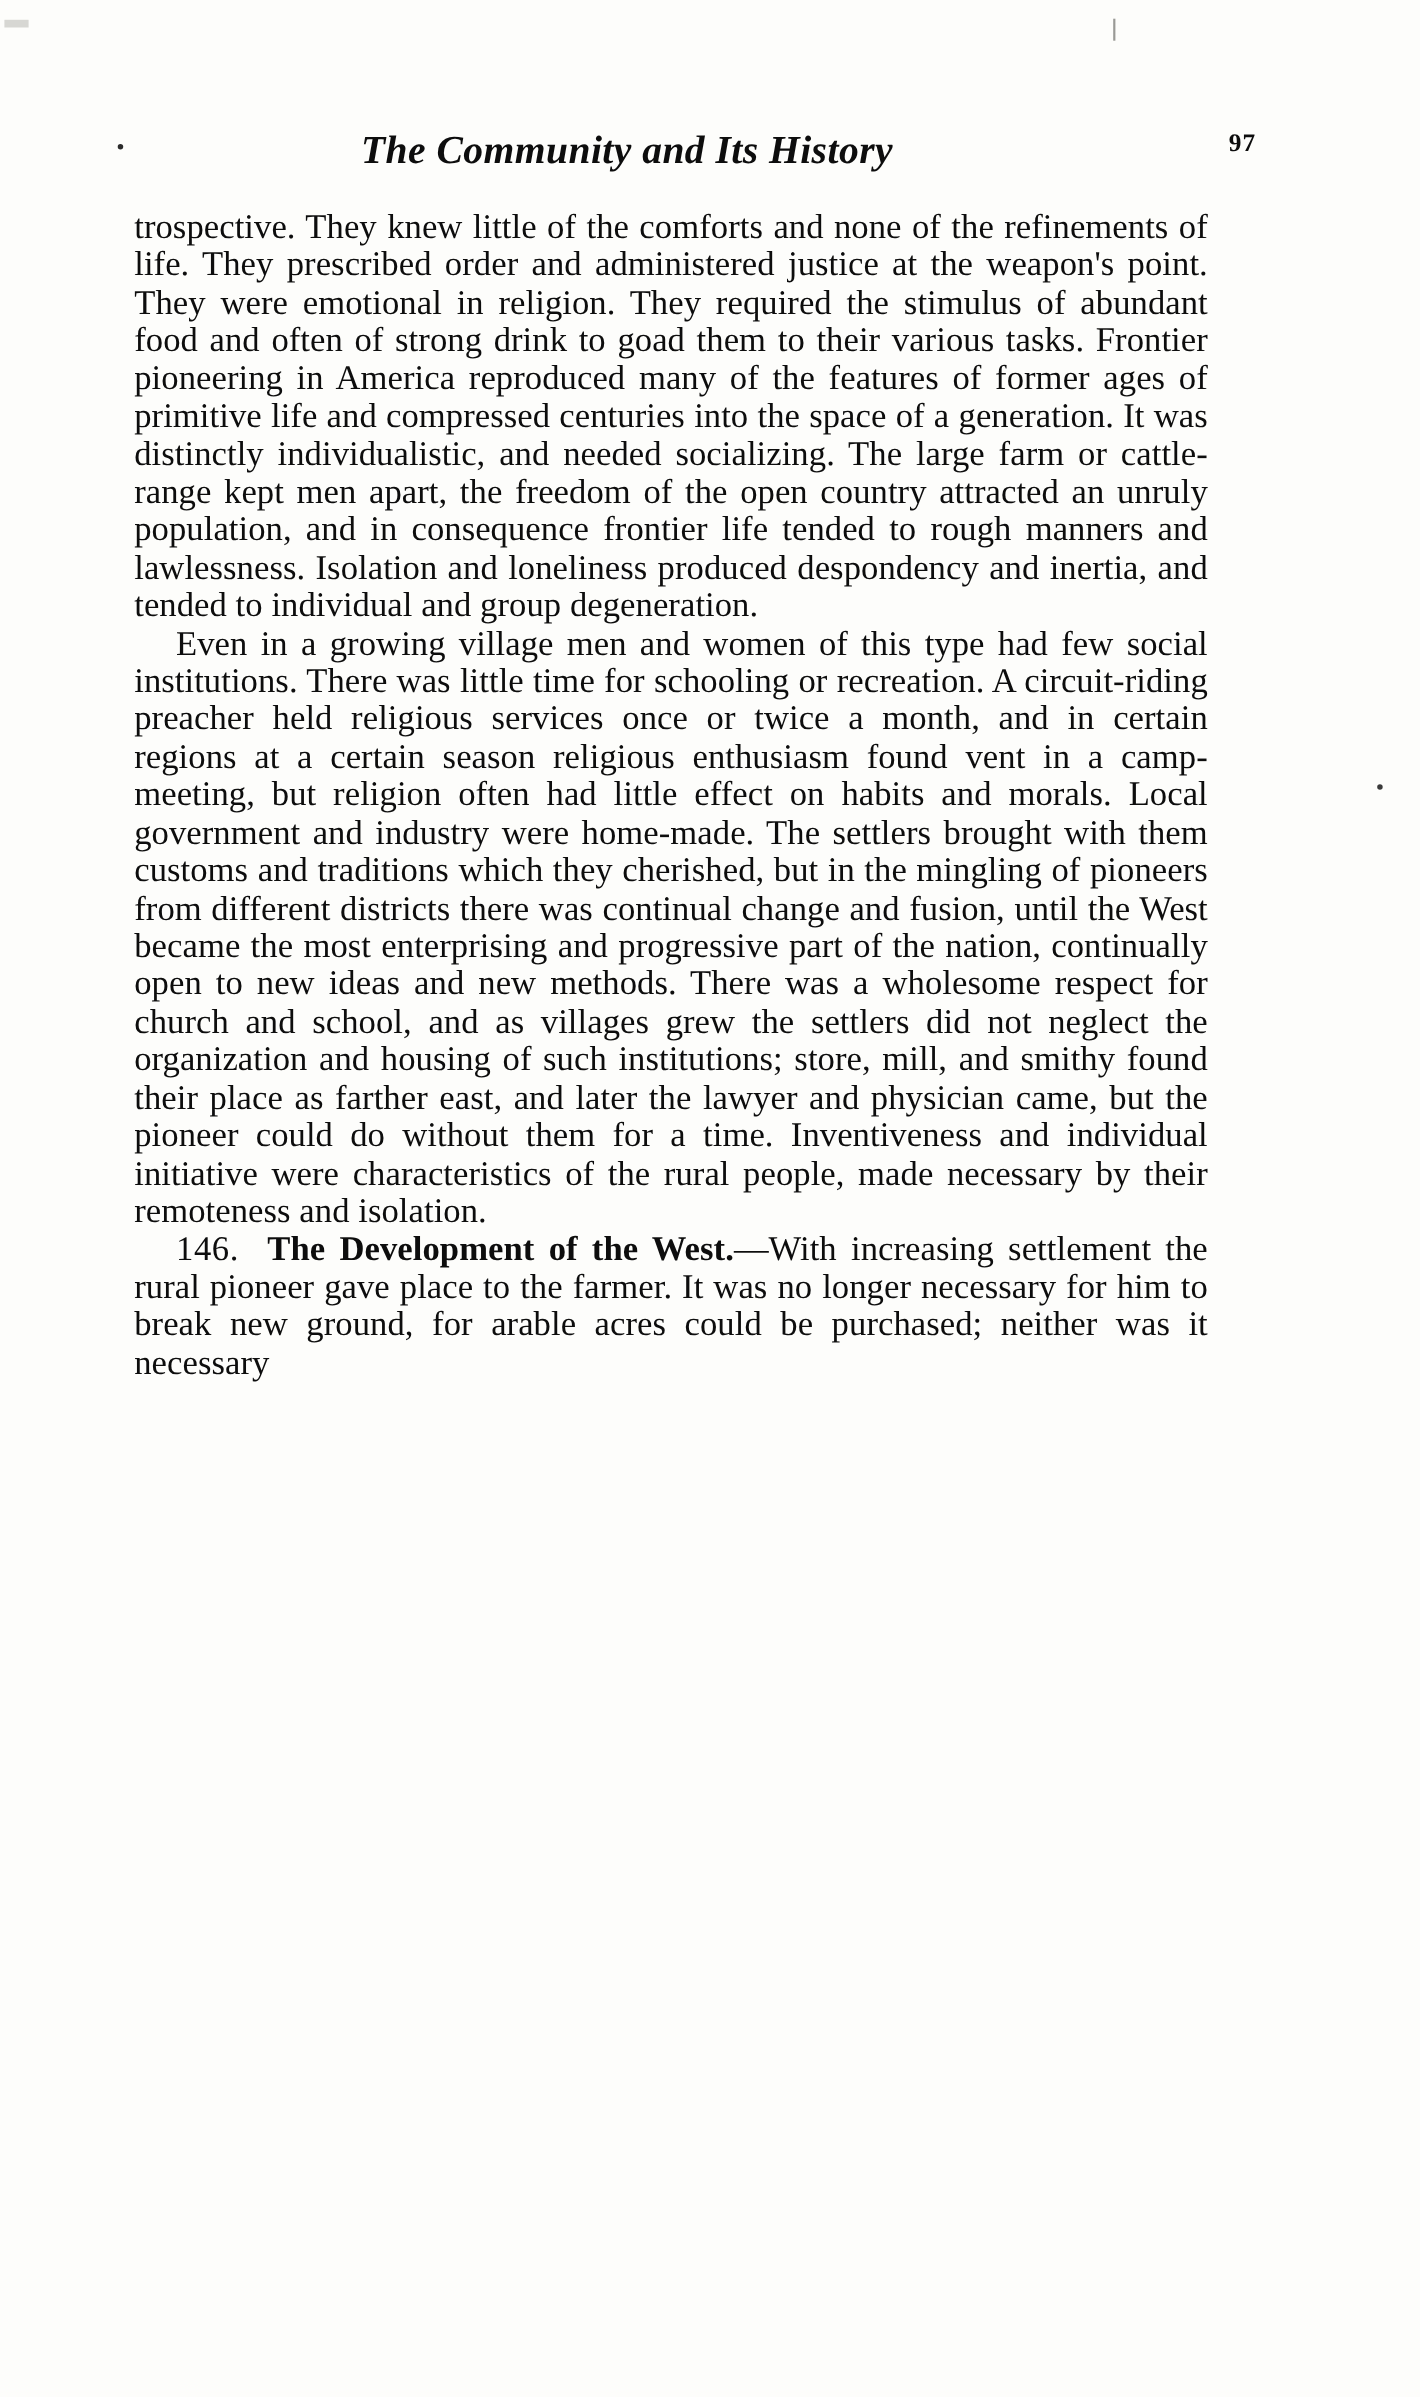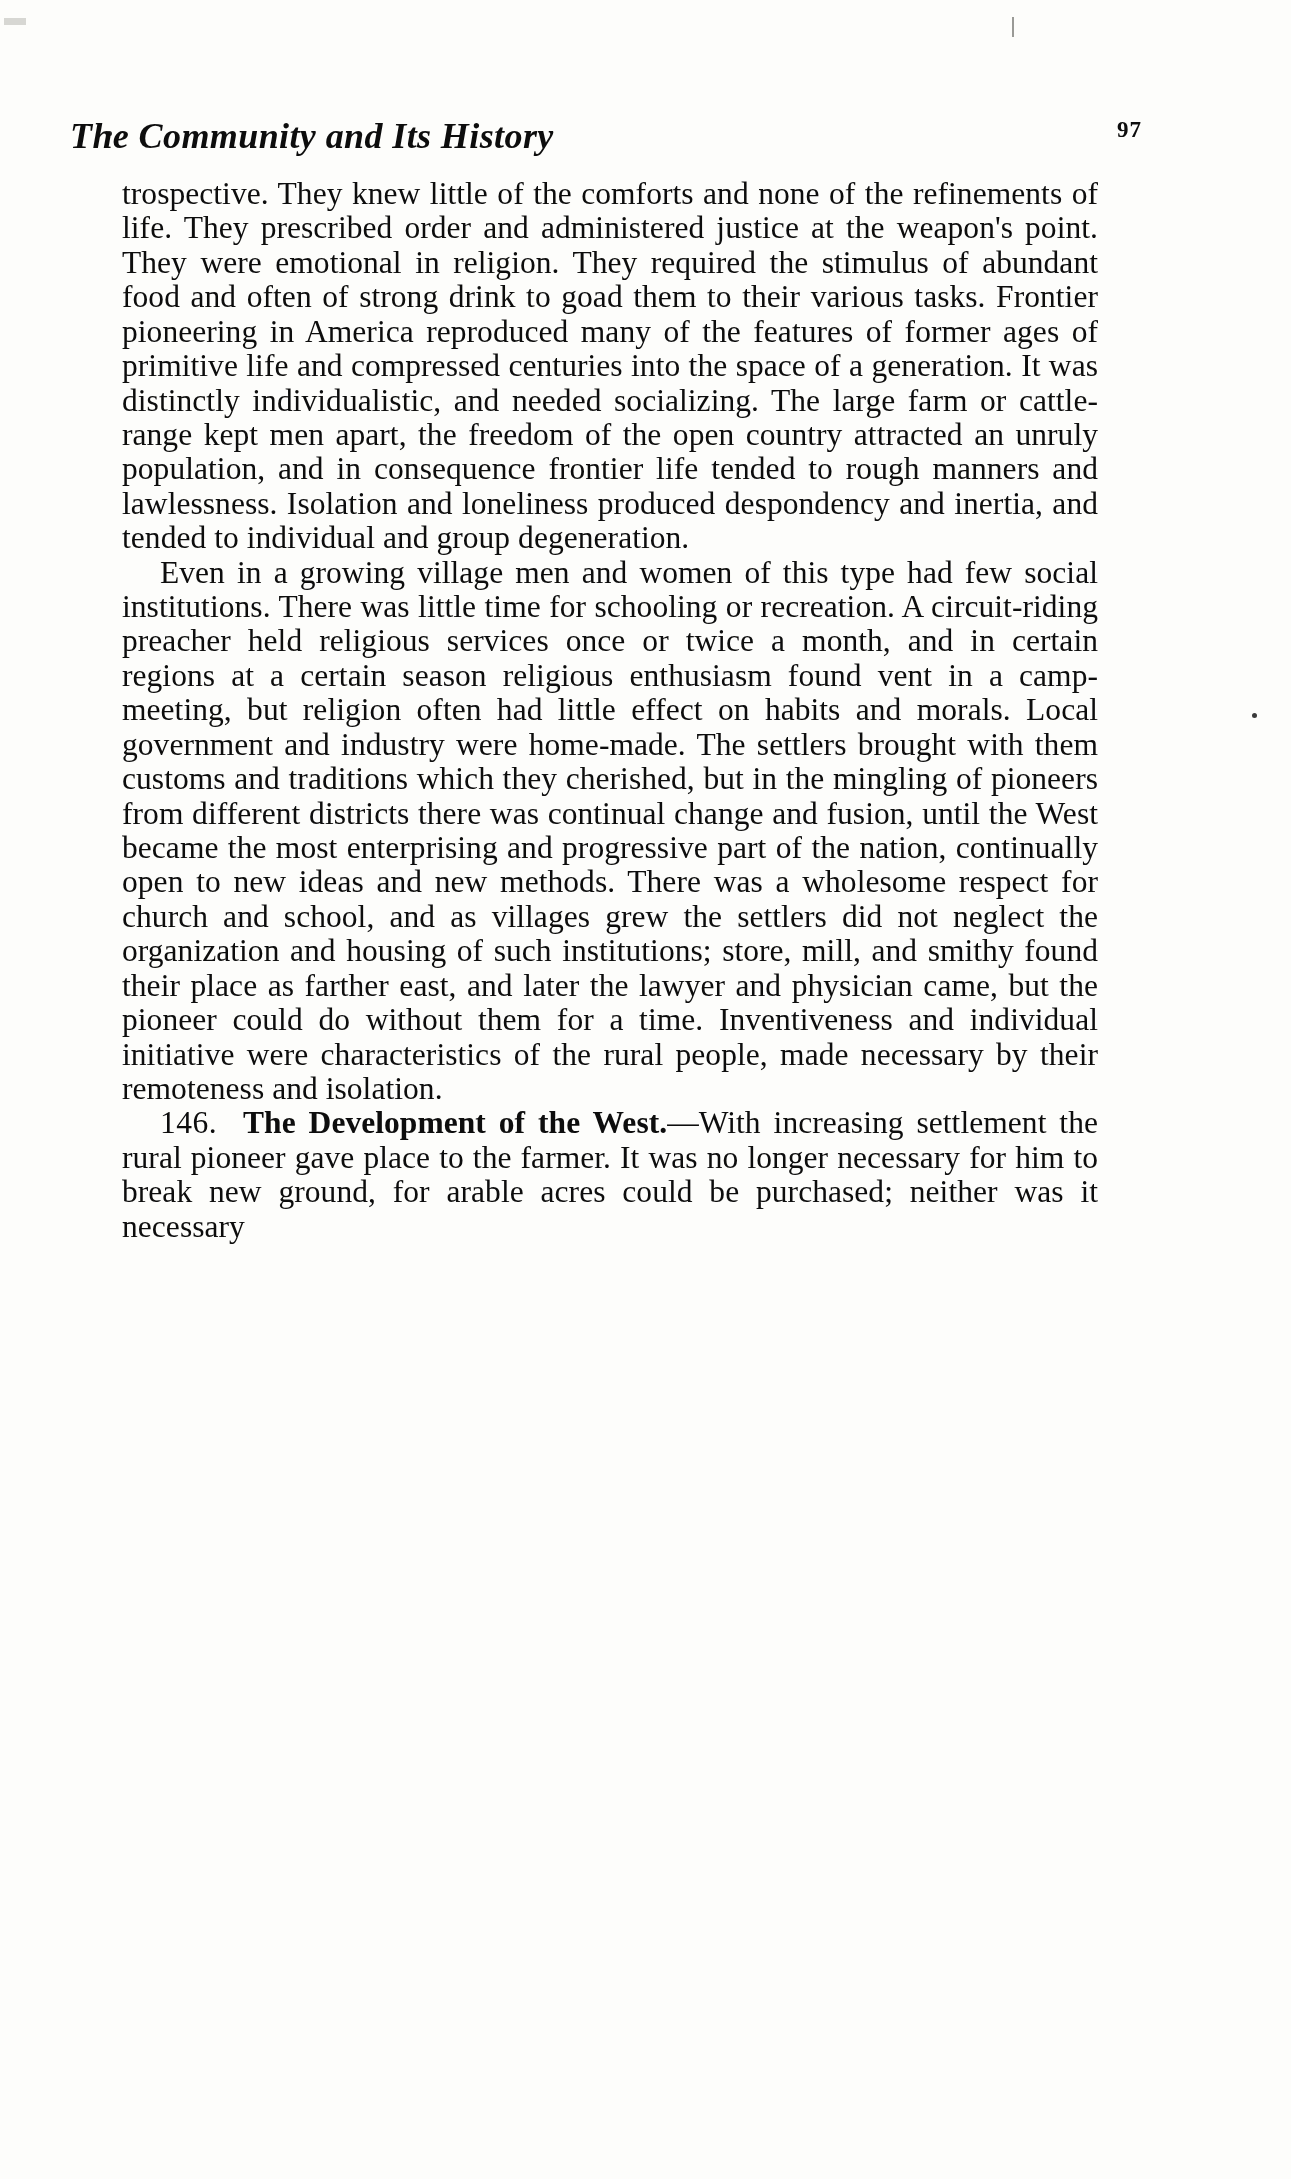--- a/index.html
+++ b/index.html
@@ -50,37 +50,37 @@
     width: 5px;
     height: 5px;
     background: #2b2b2b;
     border-radius: 50%;
   }
   .head-title {
     position: absolute;
     left: 0;
     top: 0;
     width: 1000px;
-    text-align: left;
+    text-align: center;
     font-style: italic;
     font-weight: bold;
     font-size: 36px;
     letter-spacing: 0.4px;
   }
   .page-number {
     position: absolute;
     right: 18px;
     top: 2px;
     font-weight: bold;
     font-size: 23px;
     letter-spacing: 1px;
   }
   
   .body-text {
-    margin-top: 6px;
+    margin-top: 18px;
     padding: 0 62px 0 52px;
   }
   p {
     margin: 0;
     font-size: 31.5px;
     line-height: 1.093;
     text-align: justify;
     text-justify: inter-word;
     letter-spacing: 0.05px;
     -webkit-hyphens: none;

